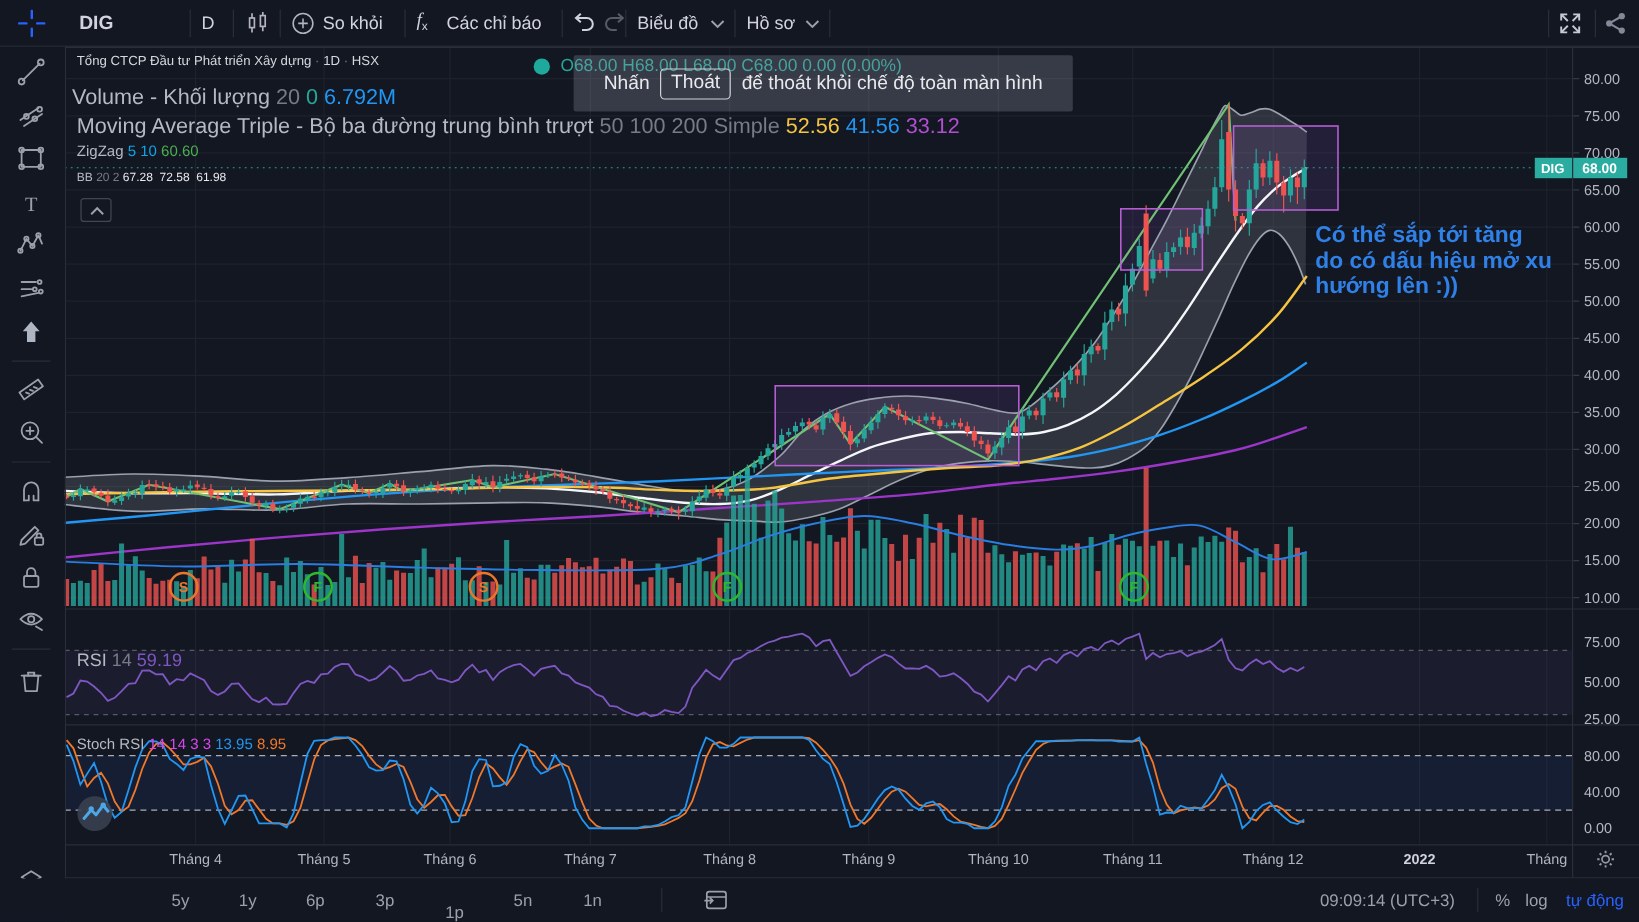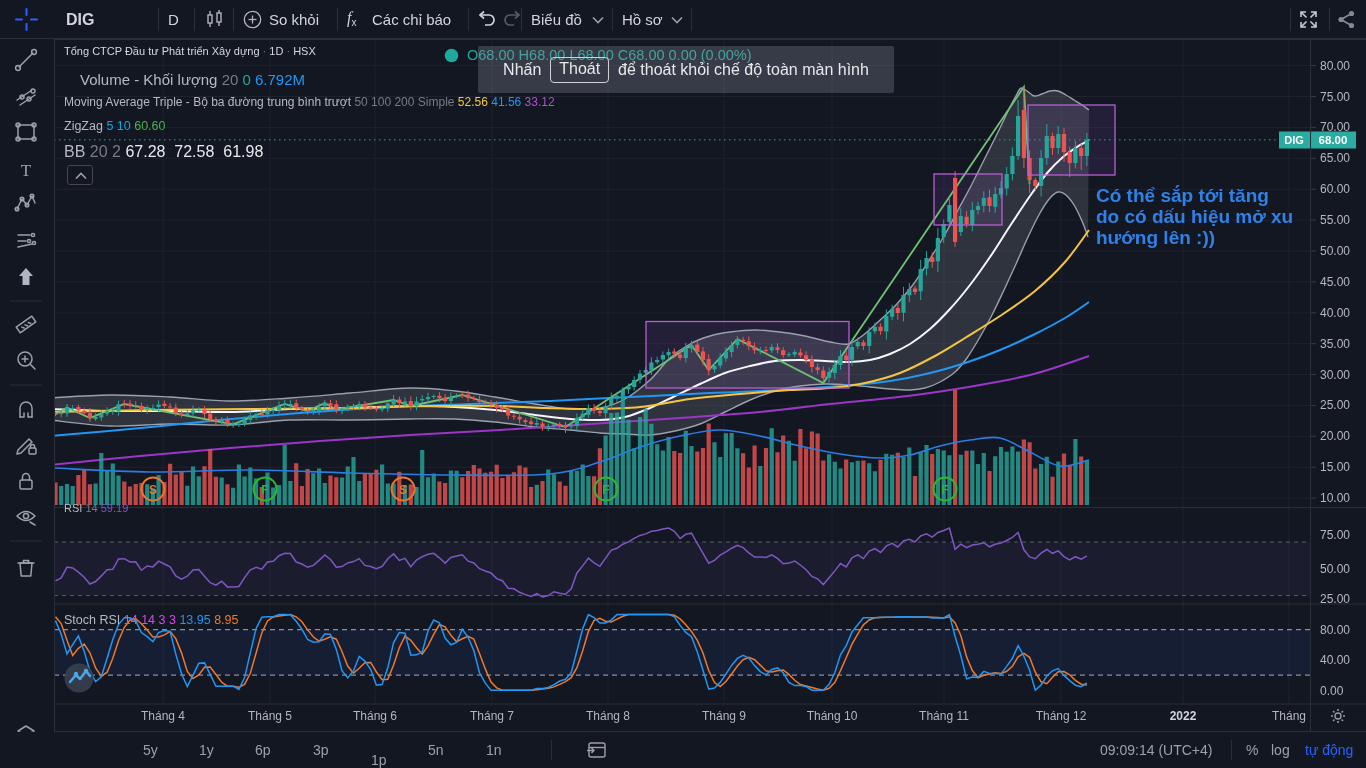--- a/index.html
+++ b/index.html
@@ -317,47 +317,47 @@
         <line x1="10" y1="502" x2="42" y2="502"></line>
       </g>
     </svg>
 </div>
 
 <div class="abs" style="left:64px;top:45px;color:#d5d8dd;font-size:11px">Tổng CTCP Đầu tư Phát triển Xây dựng <span style="color:#787b86">· </span>1D <span style="color:#787b86">·</span> HSX</div>
 <svg class="abs" style="left:444px;top:48px" width="15" height="15">
     <circle cx="7.5" cy="7.5" r="6.8" fill="#1fa99c"></circle>
   </svg>
 <div class="abs" style="left:467px;top:47px;color:#26a69a;font-size:14.5px">O68.00&nbsp;H68.00&nbsp;L68.00&nbsp;C68.00&nbsp;0.00 (0.00%)</div>
-<div class="abs" style="left:80px;top:71px;color:#b6b9c1;font-size:15px">Volume - Khối lượng <span style="color:#787b86">20</span> <span style="color:#26a69a">0</span> <span style="color:#2196f3">6.792M</span></div>
-<div class="abs" style="left:64px;top:95px;color:#b6b9c1;font-size:12px">Moving Average Triple - Bộ ba đường trung bình trượt <span style="color:#787b86">50 100 200 Simple</span> <span style="color:#f5c542">52.56</span> <span style="color:#2196f3">41.56</span> <span style="color:#b04fd0">33.12</span></div>
+<div class="abs" style="left:60px;top:71px;color:#b6b9c1;font-size:18px">Volume - Khối lượng <span style="color:#787b86">20</span> <span style="color:#26a69a">0</span> <span style="color:#2196f3">6.792M</span></div>
+<div class="abs" style="left:64px;top:95px;color:#b6b9c1;font-size:18px">Moving Average Triple - Bộ ba đường trung bình trượt <span style="color:#787b86">50 100 200 Simple</span> <span style="color:#f5c542">52.56</span> <span style="color:#2196f3">41.56</span> <span style="color:#b04fd0">33.12</span></div>
 <div class="abs" style="left:64px;top:119px;color:#b6b9c1;font-size:12.5px">ZigZag <span style="color:#0ea5e9">5 10</span> <span style="color:#4caf50">60.60</span></div>
-<div class="abs" style="left:64px;top:143px;color:#b6b9c1;font-size:16px">BB <span style="color:#787b86">20 2</span> <span style="color:#e8eaee">67.28&nbsp; 72.58&nbsp; 61.98</span></div>
+<div class="abs" style="left:64px;top:143px;color:#b6b9c1;font-size:10px">BB <span style="color:#787b86">20 2</span> <span style="color:#e8eaee">67.28&nbsp; 72.58&nbsp; 61.98</span></div>
 <div class="abs" style="left:67px;top:165px;width:26px;height:20px;border:1px solid #434651;border-radius:3px">
   <svg style="position:absolute;left:7px;top:6px" width="12" height="8" viewBox="0 0 12 8" stroke="#9ba0ab" stroke-width="1.6" fill="none">
       <polyline points="1,6.5 6,1.5 11,6.5"></polyline>
     </svg>
   </div>
 
-<div class="abs" style="left:64px;top:502px;color:#b6b9c1;font-size:11px">RSI <span style="color:#787b86">14</span> <span style="color:#7e57c2">59.19</span></div>
+<div class="abs" style="left:64px;top:542px;color:#b6b9c1;font-size:15px">RSI <span style="color:#787b86">14</span> <span style="color:#7e57c2">59.19</span></div>
 <div class="abs" style="left:64px;top:613px;color:#b6b9c1;font-size:12.5px">Stoch RSI <span style="color:#d946ef">14 14 3 3</span> <span style="color:#2196f3">13.95</span> <span style="color:#f0782a">8.95</span></div>
 
 <div class="abs" style="left:478px;top:46px;width:416px;height:47px;background:rgba(150,156,170,0.28);border-radius:2px;display:flex;align-items:center;justify-content:center;color:#e8e9ec;font-size:16px">
 Nhấn&nbsp;&nbsp;<span style="border:1px solid #cfd1d6;border-radius:4px;padding:2px 8px 4px">Thoát</span>&nbsp;&nbsp;để thoát khỏi chế độ toàn màn hình</div>
 
 <div class="abs" style="left:0;top:732px;width:1366px;height:36px;background:#131722;color:#9ca0aa;font-size:14px">
   <div class="abs" style="left:143px;top:10px">5y</div>
     <div class="abs" style="left:199px;top:10px">1y</div>
   <div class="abs" style="left:255px;top:10px">6p</div>
     <div class="abs" style="left:313px;top:10px">3p</div>
   <div class="abs" style="left:371px;top:20px">1p</div>
     <div class="abs" style="left:428px;top:10px">5n</div>
   <div class="abs" style="left:486px;top:10px">1n</div>
   <div class="abs" style="left:551px;top:8px;width:1px;height:20px;background:#2a2e39"></div>
   <svg class="abs" style="left:586px;top:8px" width="22" height="20" viewBox="0 0 22 20" stroke="#9ca0aa" stroke-width="1.4" fill="none">
       <rect x="3" y="3" width="16" height="14" rx="2"></rect>
       <line x1="3" y1="7.5" x2="19" y2="7.5"></line>
       <path d="M1,10.5 h7 m-2.5,-2.5 l2.5,2.5 -2.5,2.5"></path>
     </svg>
-  <div class="abs" style="left:1100px;top:10px">09:09:14 (UTC+4)</div>
+  <div class="abs" style="left:1100px;top:10px">09:09:14 (UTC+3)</div>
   <div class="abs" style="left:1231px;top:8px;width:1px;height:20px;background:#2a2e39"></div>
   <div class="abs" style="left:1246px;top:10px">%</div>
   <div class="abs" style="left:1271px;top:10px">log</div>
   <div class="abs" style="left:1305px;top:10px;color:#2962ff">tự động</div>
 </div>
 </body></html>

